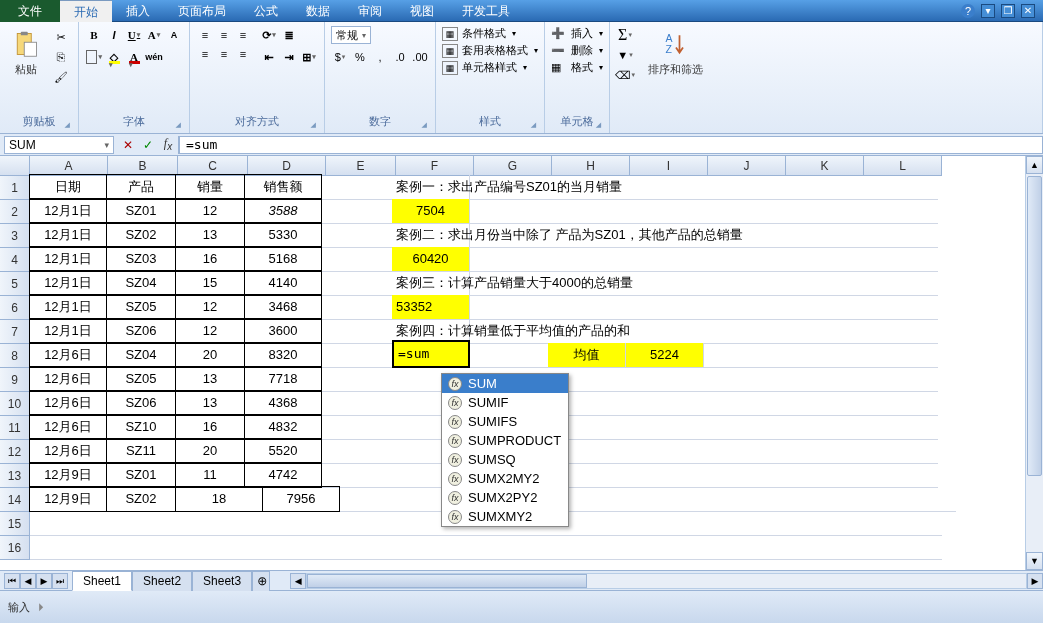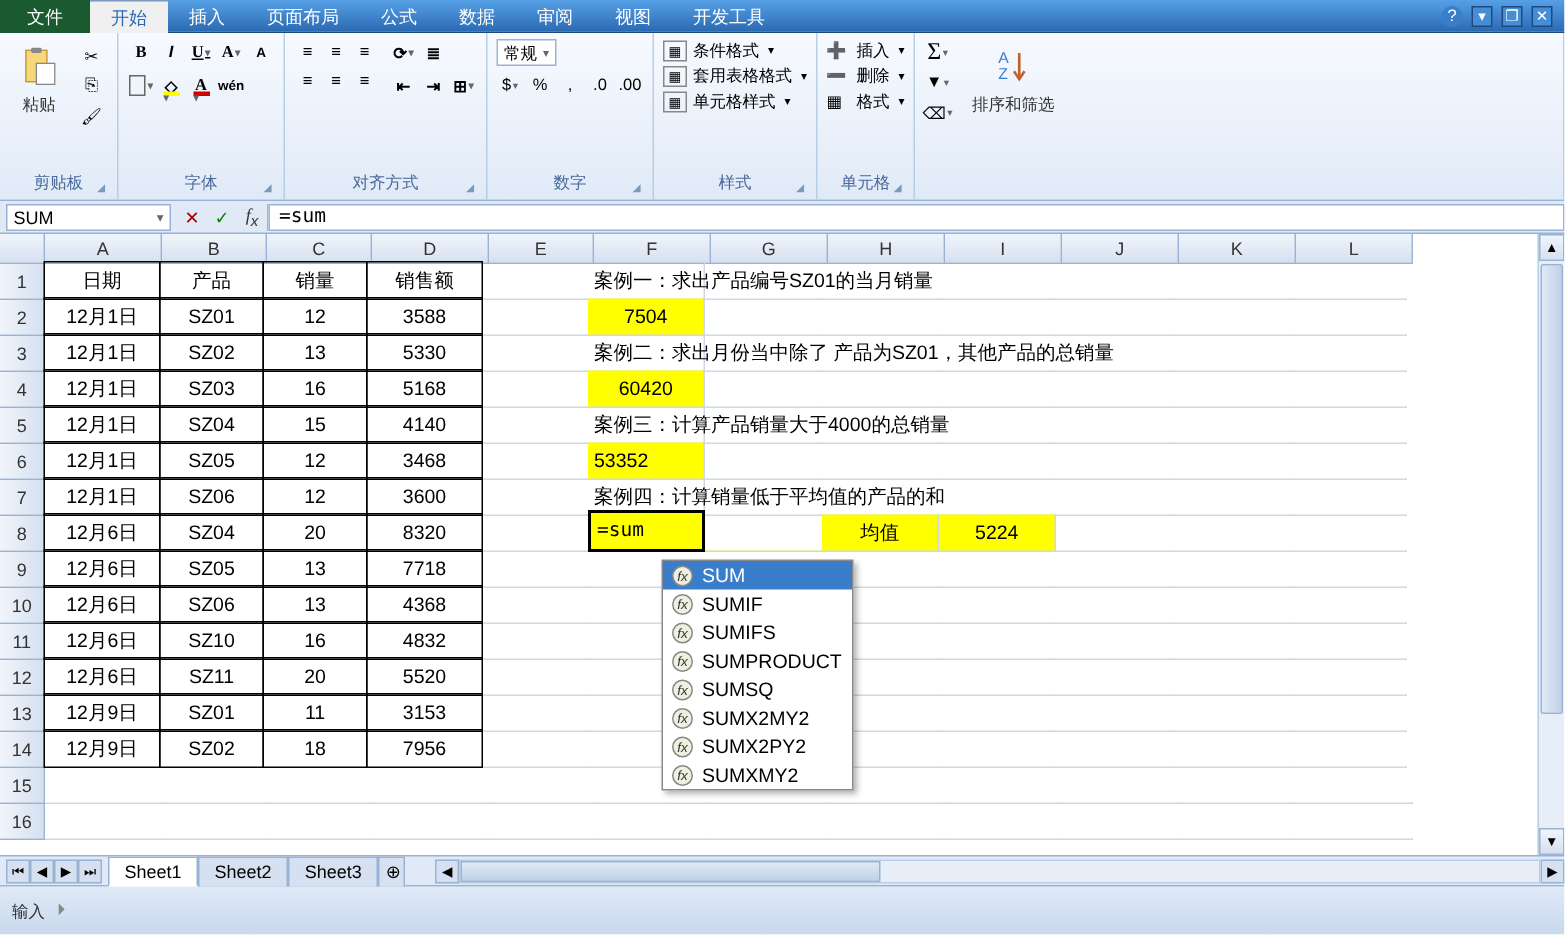--- a/index.html
+++ b/index.html
@@ -344,21 +344,21 @@
         <div class="cell" style="width: 78px;"></div>
         <div class="cell" style="width: 78px;"></div>
         <div class="cell" style="width: 78px;"></div>
         <div class="cell" style="width: 78px;"></div>
         <div class="cell" style="width: 78px;"></div>
       </div>
       <div class="row">
         <div class="cell bordered" style="width: 78px;">12月1日</div>
         <div class="cell bordered" style="width: 70px;">SZ01</div>
         <div class="cell bordered" style="width: 70px;">12</div>
-        <div class="cell bordered" style="width: 78px;">3588</div>
+        <div class="cell bordered" style="width: 78px; font-style: italic;">3588</div>
         <div class="cell" style="width: 70px;"></div>
         <div class="cell hl" style="width: 78px;">7504</div>
         <div class="cell" style="width: 78px;"></div>
         <div class="cell" style="width: 78px;"></div>
         <div class="cell" style="width: 78px;"></div>
         <div class="cell" style="width: 78px;"></div>
         <div class="cell" style="width: 78px;"></div>
         <div class="cell" style="width: 78px;"></div>
       </div>
       <div class="row">
@@ -498,34 +498,34 @@
         <div class="cell" style="width: 78px;"></div>
         <div class="cell" style="width: 78px;"></div>
         <div class="cell" style="width: 78px;"></div>
         <div class="cell" style="width: 78px;"></div>
         <div class="cell" style="width: 78px;"></div>
       </div>
       <div class="row">
         <div class="cell bordered" style="width: 78px;">12月9日</div>
         <div class="cell bordered" style="width: 70px;">SZ01</div>
         <div class="cell bordered" style="width: 70px;">11</div>
-        <div class="cell bordered" style="width: 78px;">3153</div>
+        <div class="cell bordered" style="width: 78px;">4742</div>
         <div class="cell" style="width: 70px;"></div>
         <div class="cell" style="width: 78px;"></div>
         <div class="cell" style="width: 78px;"></div>
         <div class="cell" style="width: 78px;"></div>
         <div class="cell" style="width: 78px;"></div>
         <div class="cell" style="width: 78px;"></div>
         <div class="cell" style="width: 78px;"></div>
         <div class="cell" style="width: 78px;"></div>
       </div>
       <div class="row">
         <div class="cell bordered" style="width: 78px;">12月9日</div>
         <div class="cell bordered" style="width: 70px;">SZ02</div>
-        <div class="cell bordered" style="width: 70px;">18</div>
+        <div class="cell bordered" style="width: 88px;">18</div>
         <div class="cell bordered" style="width: 78px;">7956</div>
         <div class="cell" style="width: 70px;"></div>
         <div class="cell" style="width: 78px;"></div>
         <div class="cell" style="width: 78px;"></div>
         <div class="cell" style="width: 78px;"></div>
         <div class="cell" style="width: 78px;"></div>
         <div class="cell" style="width: 78px;"></div>
         <div class="cell" style="width: 78px;"></div>
         <div class="cell" style="width: 78px;"></div>
       </div>

